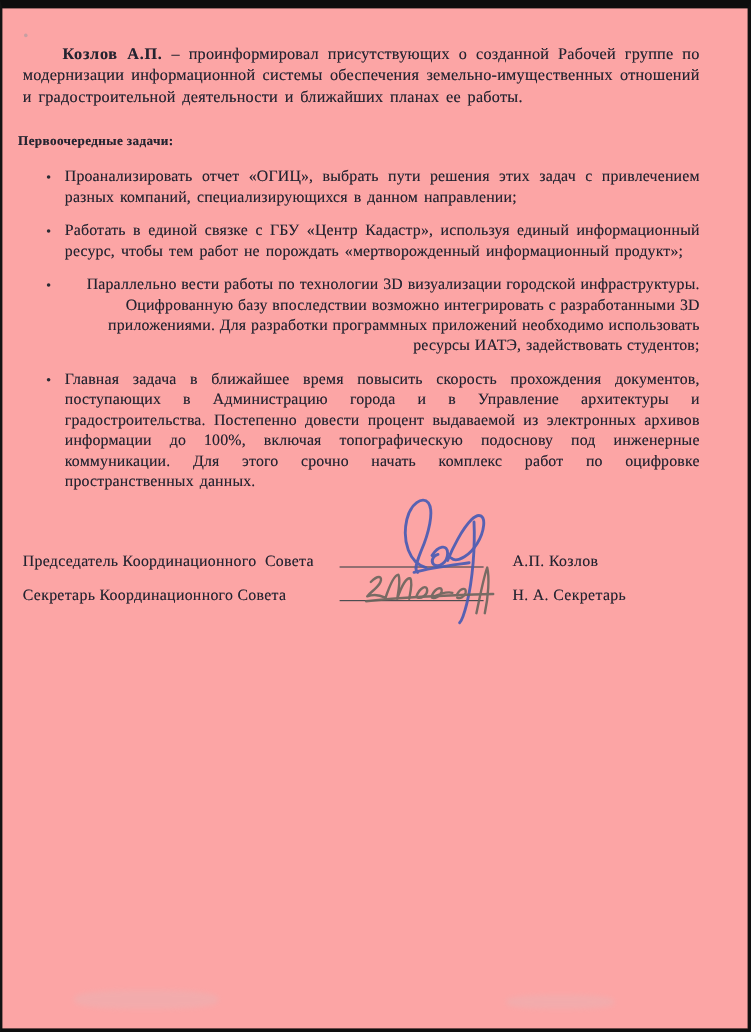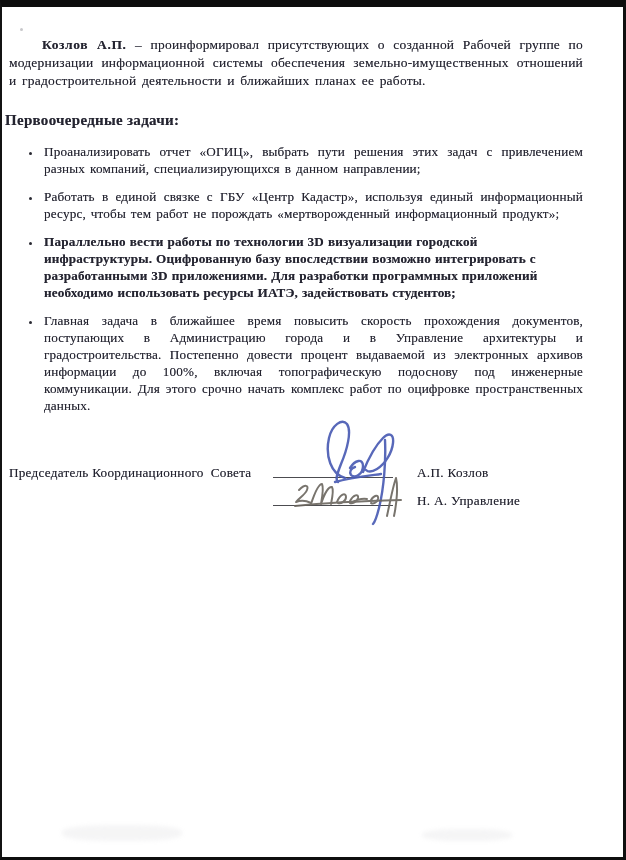--- a/index.html
+++ b/index.html
@@ -5,62 +5,62 @@
   html, body {
     margin: 0;
     padding: 0;
     background: #e8e8e8;
   }
   .page {
     position: relative;
     width: 626px;
     height: 860px;
     box-sizing: border-box;
-    background: #ffffff;
+    background: #fca5a5;
     border-top: 7px solid #0d0d0d;
     border-left: 2px solid #131313;
     border-right: 3px solid #101010;
     border-bottom: 3px solid #0e0e0e;
-    padding: 29px 40px 0 7px;
+    padding: 29px 40px 0 17px;
     font-family: "Liberation Serif", "DejaVu Serif", serif;
     color: #242430;
     overflow: hidden;
     text-shadow: 0 0 0.5px rgba(40,40,55,0.5);
   }
   .p1 {
     margin: 0;
     font-size: 13.5px;
     line-height: 18px;
     text-align: justify;
     text-indent: 33px;
     letter-spacing: 0.2px;
     word-spacing: 2px;
   }
   .p1 .lead { font-weight: bold; letter-spacing: 0.6px; }
   .heading {
     margin: 22px 0 0 -4px;
-    font-size: 15px;
+    font-size: 11px;
     font-weight: bold;
     letter-spacing: 0.3px;
   }
   ul.tasks {
     margin: 14px 0 0 0;
     padding: 0 0 0 33px;
     list-style: disc;
   }
   ul.tasks li {
     font-size: 13.2px;
     line-height: 17px;
     text-align: justify;
     letter-spacing: 0.15px;
     word-spacing: 1.5px;
     margin: 0 0 11px 0;
     padding-left: 2px;
   }
-  ul.tasks li:nth-child(3) { text-align: left; word-spacing: 0.5px; font-weight: bold; }
+  ul.tasks li:nth-child(3) { text-align: right; word-spacing: 0.5px; }
   ul.tasks li::marker { font-size: 11px; color: #2a2a33; }
   .sig-block {
     position: relative;
     margin-top: 44px;
     height: 120px;
   }
   .sig-row { position: relative; height: 28px; }
   .sig-role {
     position: absolute;
     left: 0;
@@ -130,22 +130,23 @@
 
   <div class="sig-block">
 
     <div class="sig-row">
       <span class="sig-role">Председатель Координационного  Совета</span>
       <span class="sig-line"></span>
       <span class="sig-name">А.П. Козлов</span>
     </div>
 
     <div class="sig-row">
+      <span class="sig-role">Секретарь Координационного Совета</span>
       <span class="sig-line"></span>
-      <span class="sig-name">Н. А. Управление</span>
+      <span class="sig-name">Н. А. Секретарь</span>
     </div>
 
     <svg id="sig1" class="sig-svg" width="110" height="112" viewBox="0 0 110 112">
       <g stroke-width="2.4" opacity="0.92" stroke="#4a5cb4">
         <path d="M 40,62 C 26,58 20,40 24,22 C 27,9 37,2 42,8 C 47,15 42,34 36,48 C 32,58 30,64 33,66"></path>
         <path d="M 45,52 C 50,44 58,42 58,50 C 58,58 50,63 46,59 C 44,56 46,52 50,51"></path>
         <path d="M 58,56 C 62,46 70,30 78,22 C 84,16 89,18 88,27 C 87,37 80,48 72,53 C 67,56 63,56 61,54"></path>
         <path d="M 80,24 C 81,44 79,72 74,92 C 72,100 70,106 68,108"></path>
         <path d="M 30,66 C 45,62 62,60 76,58"></path>
       </g>

